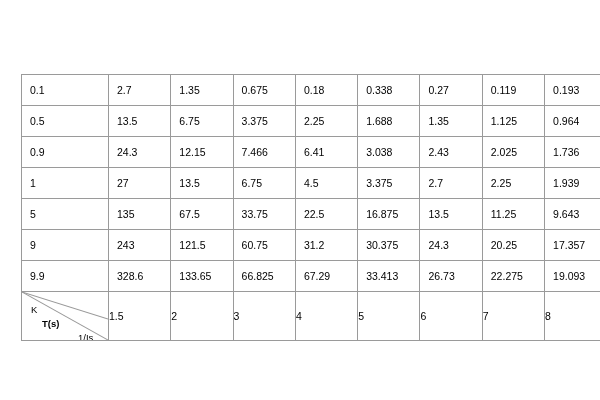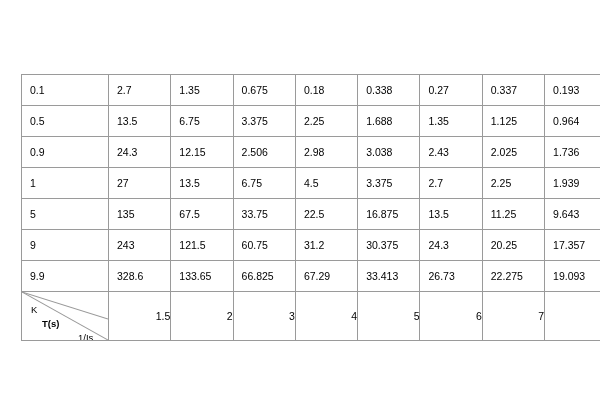--- a/index.html
+++ b/index.html
@@ -64,21 +64,21 @@
     position: absolute;
     font-size: 9.5px;
     color: #000;
     white-space: nowrap;
   }
   .corner-k  { left: 9px;  top: 3px; }
   .corner-t  { left: 20px; top: 17px; font-weight: bold; }
   .corner-l  { left: 56px; top: 31px; }
 
   tr.header-row td.cn {
-    text-align: right;
+    text-align: left;
     padding-left: 0;
     height: 48px;
     line-height: 48px;
     font-size: 10.5px;
   }
 </style>
 </head>
 <body>
 
 <div class="page">
@@ -87,21 +87,21 @@
       <tbody>
 
         <tr>
           <td class="c0">0.1</td>
           <td class="cn">2.7</td>
           <td class="cn">1.35</td>
           <td class="cn">0.675</td>
           <td class="cn">0.18</td>
           <td class="cn">0.338</td>
           <td class="cn">0.27</td>
-          <td class="cn">0.337</td>
+          <td class="cn">0.119</td>
           <td class="cn">0.193</td>
 
         </tr>
 
         <tr>
           <td class="c0">0.5</td>
           <td class="cn">13.5</td>
           <td class="cn">6.75</td>
           <td class="cn">3.375</td>
           <td class="cn">2.25</td>
@@ -109,22 +109,22 @@
           <td class="cn">1.35</td>
           <td class="cn">1.125</td>
           <td class="cn">0.964</td>
 
         </tr>
 
         <tr>
           <td class="c0">0.9</td>
           <td class="cn">24.3</td>
           <td class="cn">12.15</td>
-          <td class="cn">2.506</td>
-          <td class="cn">2.98</td>
+          <td class="cn">7.466</td>
+          <td class="cn">6.41</td>
           <td class="cn">3.038</td>
           <td class="cn">2.43</td>
           <td class="cn">2.025</td>
           <td class="cn">1.736</td>
 
         </tr>
 
         <tr>
           <td class="c0">1</td>
           <td class="cn">27</td>

